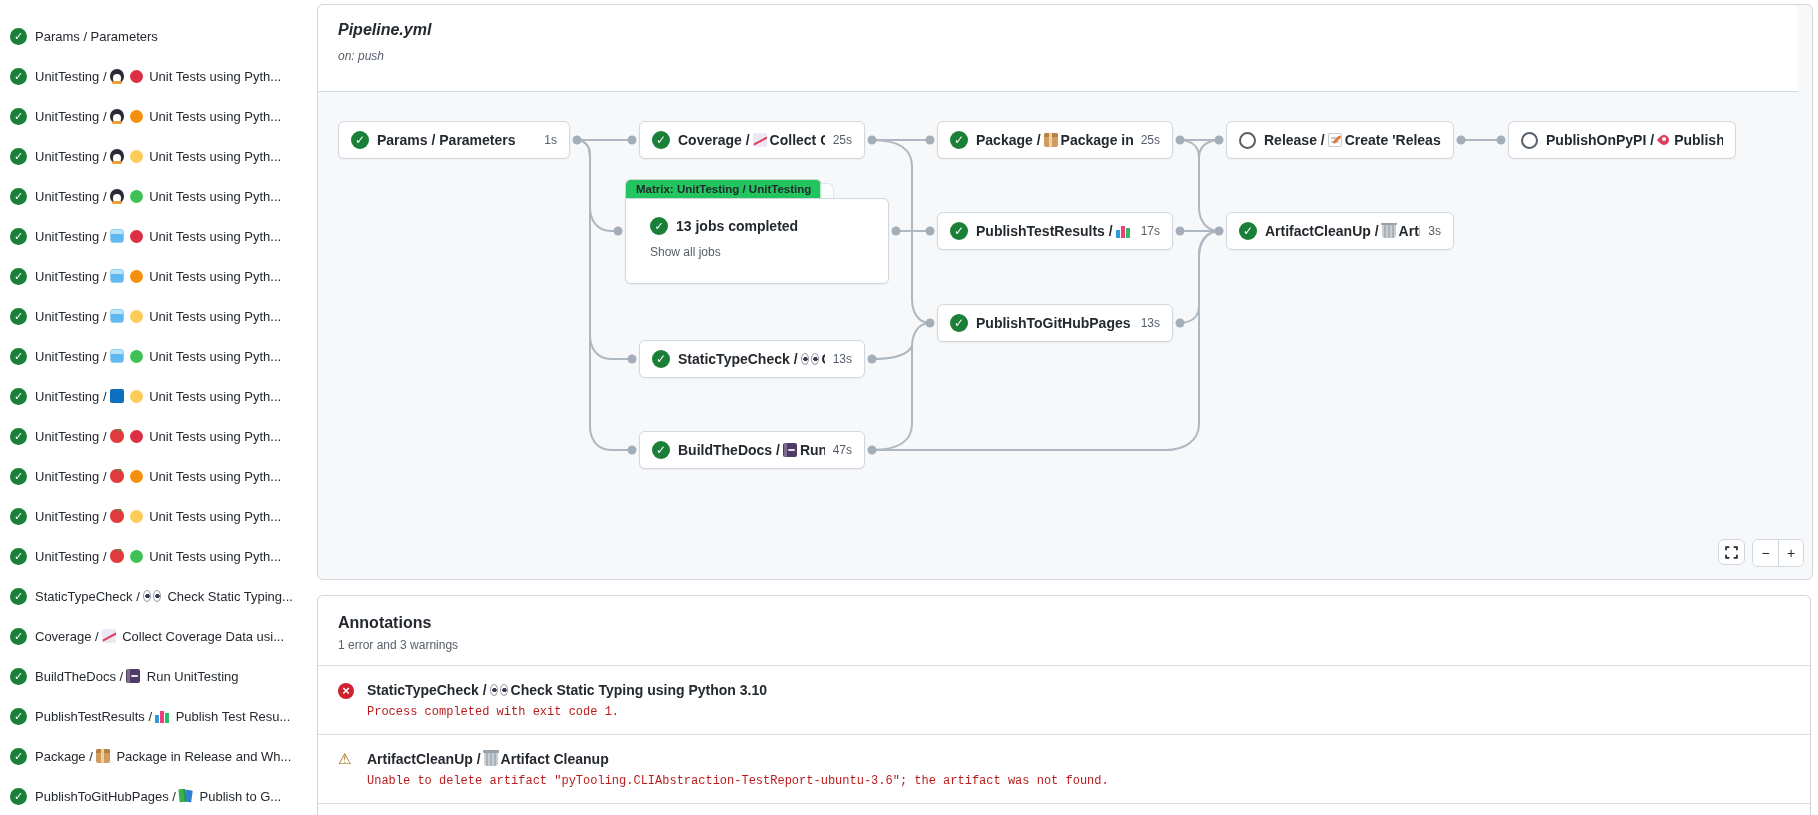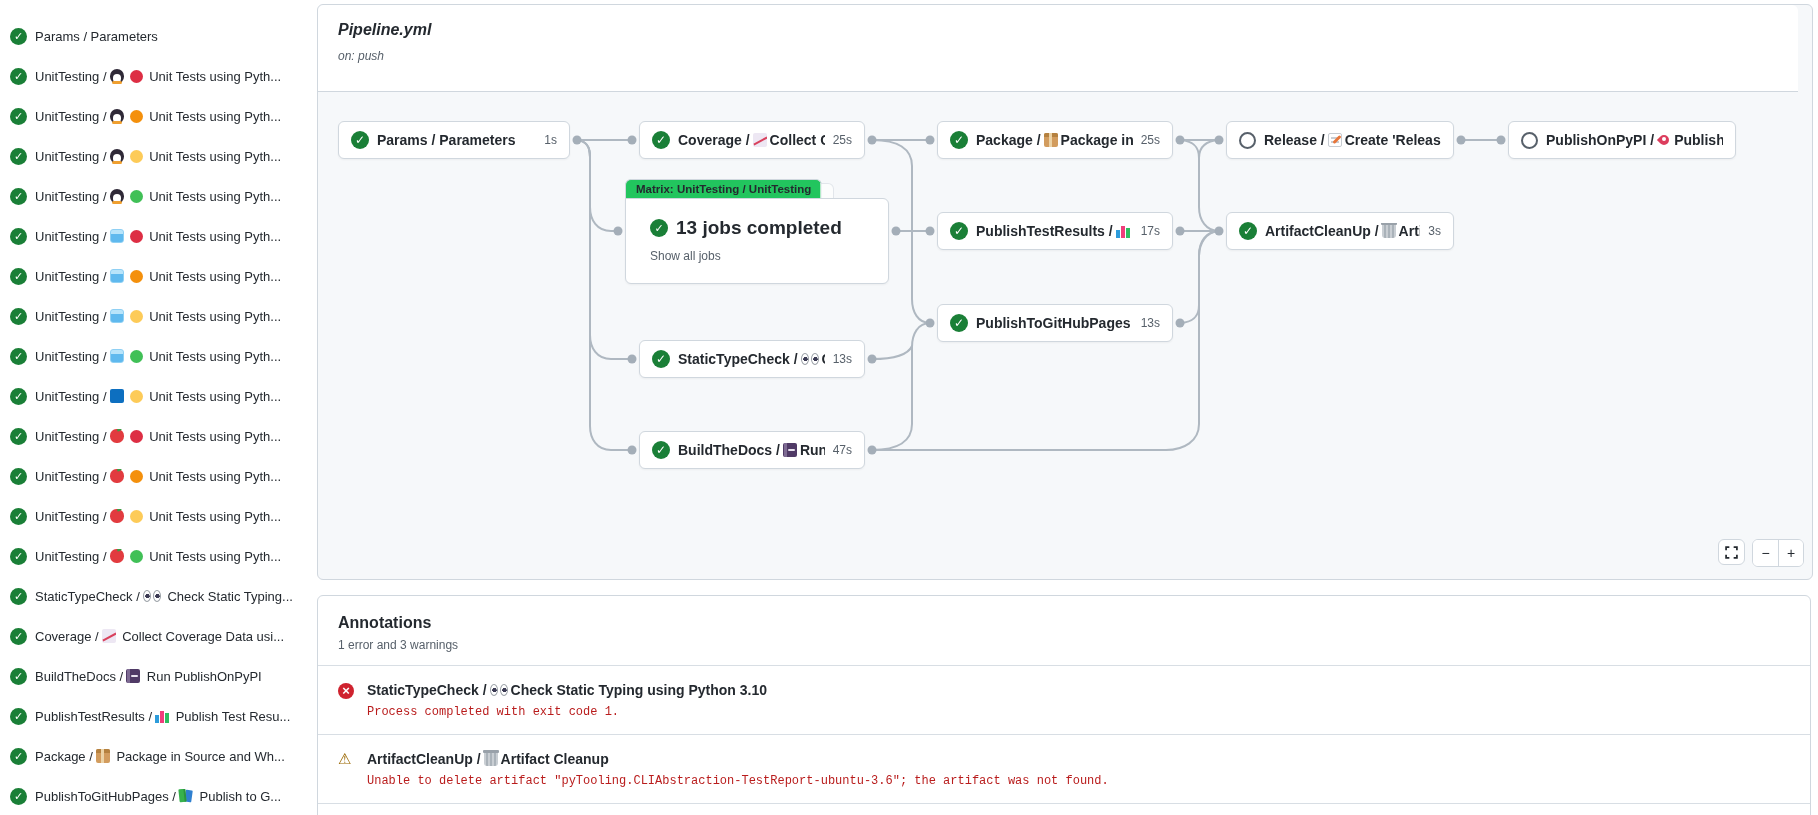--- a/index.html
+++ b/index.html
@@ -107,21 +107,21 @@
   
   .matrix-tab{position:absolute;left:307px;top:174px;height:20px;background:#22c55e;
       border:1px solid #d0d7de;border-bottom:none;border-radius:6px 6px 0 0;
       font-size:11.5px;font-weight:700;line-height:19px;padding:0 10px;white-space:nowrap;}
   .matrix-tab::after{content:"";position:absolute;right:-13px;top:3px;width:13px;height:17px;
       background:rgba(255,255,255,.65);border:1px solid rgba(208,215,222,.6);border-bottom:none;
       border-left:none;border-radius:0 6px 0 0;}
   .matrix-box{position:absolute;left:307px;top:193px;width:264px;height:86px;background:#fff;
       border:1px solid #d0d7de;border-radius:0 6px 6px 6px;box-sizing:border-box;
       padding:18px 24px 0 24px;cursor:pointer;box-shadow:0 1px 2px rgba(31,35,40,.05);}
-  .mrow{display:flex;align-items:center;font-size:19px;font-weight:600;}
+  .mrow{display:flex;align-items:center;font-size:14px;font-weight:600;}
   .mshow{display:block;margin:10px 0 0 0;padding:0;border:none;background:none;
       font-family:inherit;font-size:12px;color:#57606a;cursor:pointer;text-align:left;}
 
   
   .fs-btn{position:absolute;left:1400px;top:534px;width:27px;height:26px;background:#fff;
       border:1px solid #d0d7de;border-radius:6px;display:flex;align-items:center;justify-content:center;
       cursor:pointer;padding:0;}
   .zoom-group{position:absolute;left:1434px;top:534px;height:26px;display:flex;background:#fff;
       border:1px solid #d0d7de;border-radius:6px;overflow:hidden;}
   .zbtn{width:25px;height:26px;border:none;background:#fff;font-family:inherit;font-size:14px;
@@ -209,29 +209,29 @@
     <div class="srow">
       <span class="ck"></span>
       <span class="slab"><span>StaticTypeCheck /</span><i class="ic" data-icon="eyes-icon"></i> <span>Check Static Typing...</span></span>
     </div>
     <div class="srow">
       <span class="ck"></span>
       <span class="slab"><span>Coverage /</span><i class="ic" data-icon="chart-increasing-icon"></i> <span>Collect Coverage Data usi...</span></span>
     </div>
     <div class="srow">
       <span class="ck"></span>
-      <span class="slab"><span>BuildTheDocs /</span><i class="ic" data-icon="notebook-icon"></i> <span>Run PublishOnPyPI</span></span>
+      <span class="slab"><span>BuildTheDocs /</span><i class="ic" data-icon="notebook-icon"></i> <span>Run UnitTesting</span></span>
     </div>
     <div class="srow">
       <span class="ck"></span>
       <span class="slab"><span>PublishTestResults /</span><i class="ic" data-icon="bar-chart-icon"></i> <span>Publish Test Resu...</span></span>
     </div>
     <div class="srow">
       <span class="ck"></span>
-      <span class="slab"><span>Package /</span><i class="ic" data-icon="package-icon"></i> <span>Package in Source and Wh...</span></span>
+      <span class="slab"><span>Package /</span><i class="ic" data-icon="package-icon"></i> <span>Package in Release and Wh...</span></span>
     </div>
     <div class="srow">
       <span class="ck"></span>
       <span class="slab"><span>PublishToGitHubPages /</span><i class="ic" data-icon="books-icon"></i> <span>Publish to G...</span></span>
     </div>
   </div>
 
   <div class="graph-panel">
     <div class="gheader">
       <div class="gtitle">Pipeline.yml</div>

